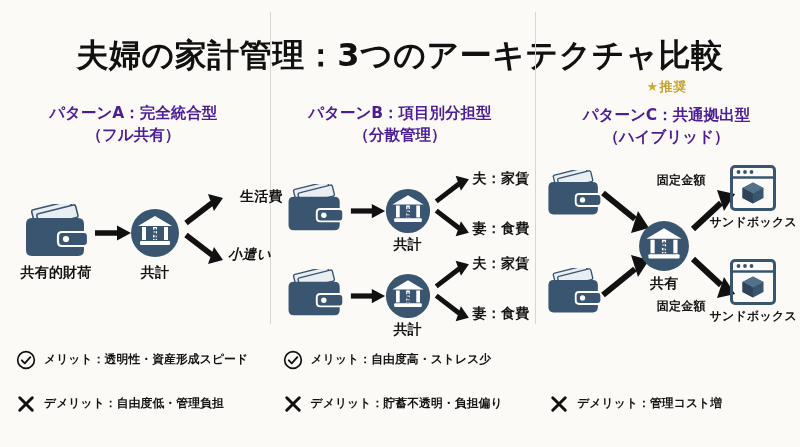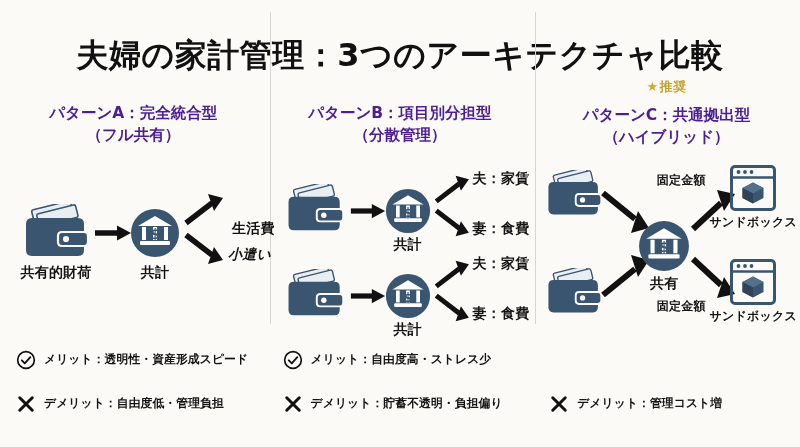--- a/index.html
+++ b/index.html
@@ -194,21 +194,21 @@
             <path d="M25 8 L42 18 L8 18 Z" fill="#ffffff"></path>
             <text x="25" y="31" font-size="14" font-weight="700" fill="#3a5570" text-anchor="middle" font-family="DejaVu Sans, sans-serif">$</text>
           </svg>
         </div>
         <div class="lbl c" style="left:155px; top:118px;">共計</div>
 
         <svg class="arrow" style="left:184px; top:46px;" width="42" height="34" viewBox="0 0 42 34">
           <path d="M2 31 L28 11" stroke="#111" stroke-width="5.5" stroke-linecap="butt"></path>
           <path d="M24 2 L39 6 L30 19 Z" fill="#111"></path>
         </svg>
-        <div class="lbl" style="left:232px; top:42px;margin-top:32px;">生活費</div>
+        <div class="lbl" style="left:240px; top:42px;">生活費</div>
 
         <svg class="arrow" style="left:184px; top:86px;" width="42" height="34" viewBox="0 0 42 34">
           <path d="M2 3 L28 23" stroke="#111" stroke-width="5.5" stroke-linecap="butt"></path>
           <path d="M24 32 L39 28 L30 15 Z" fill="#111"></path>
         </svg>
         <div class="lbl" style="left:228px; top:100px;font-style:italic;">小遣い</div>
       </div>
 
       <div class="notes">
         <div class="note-row">

